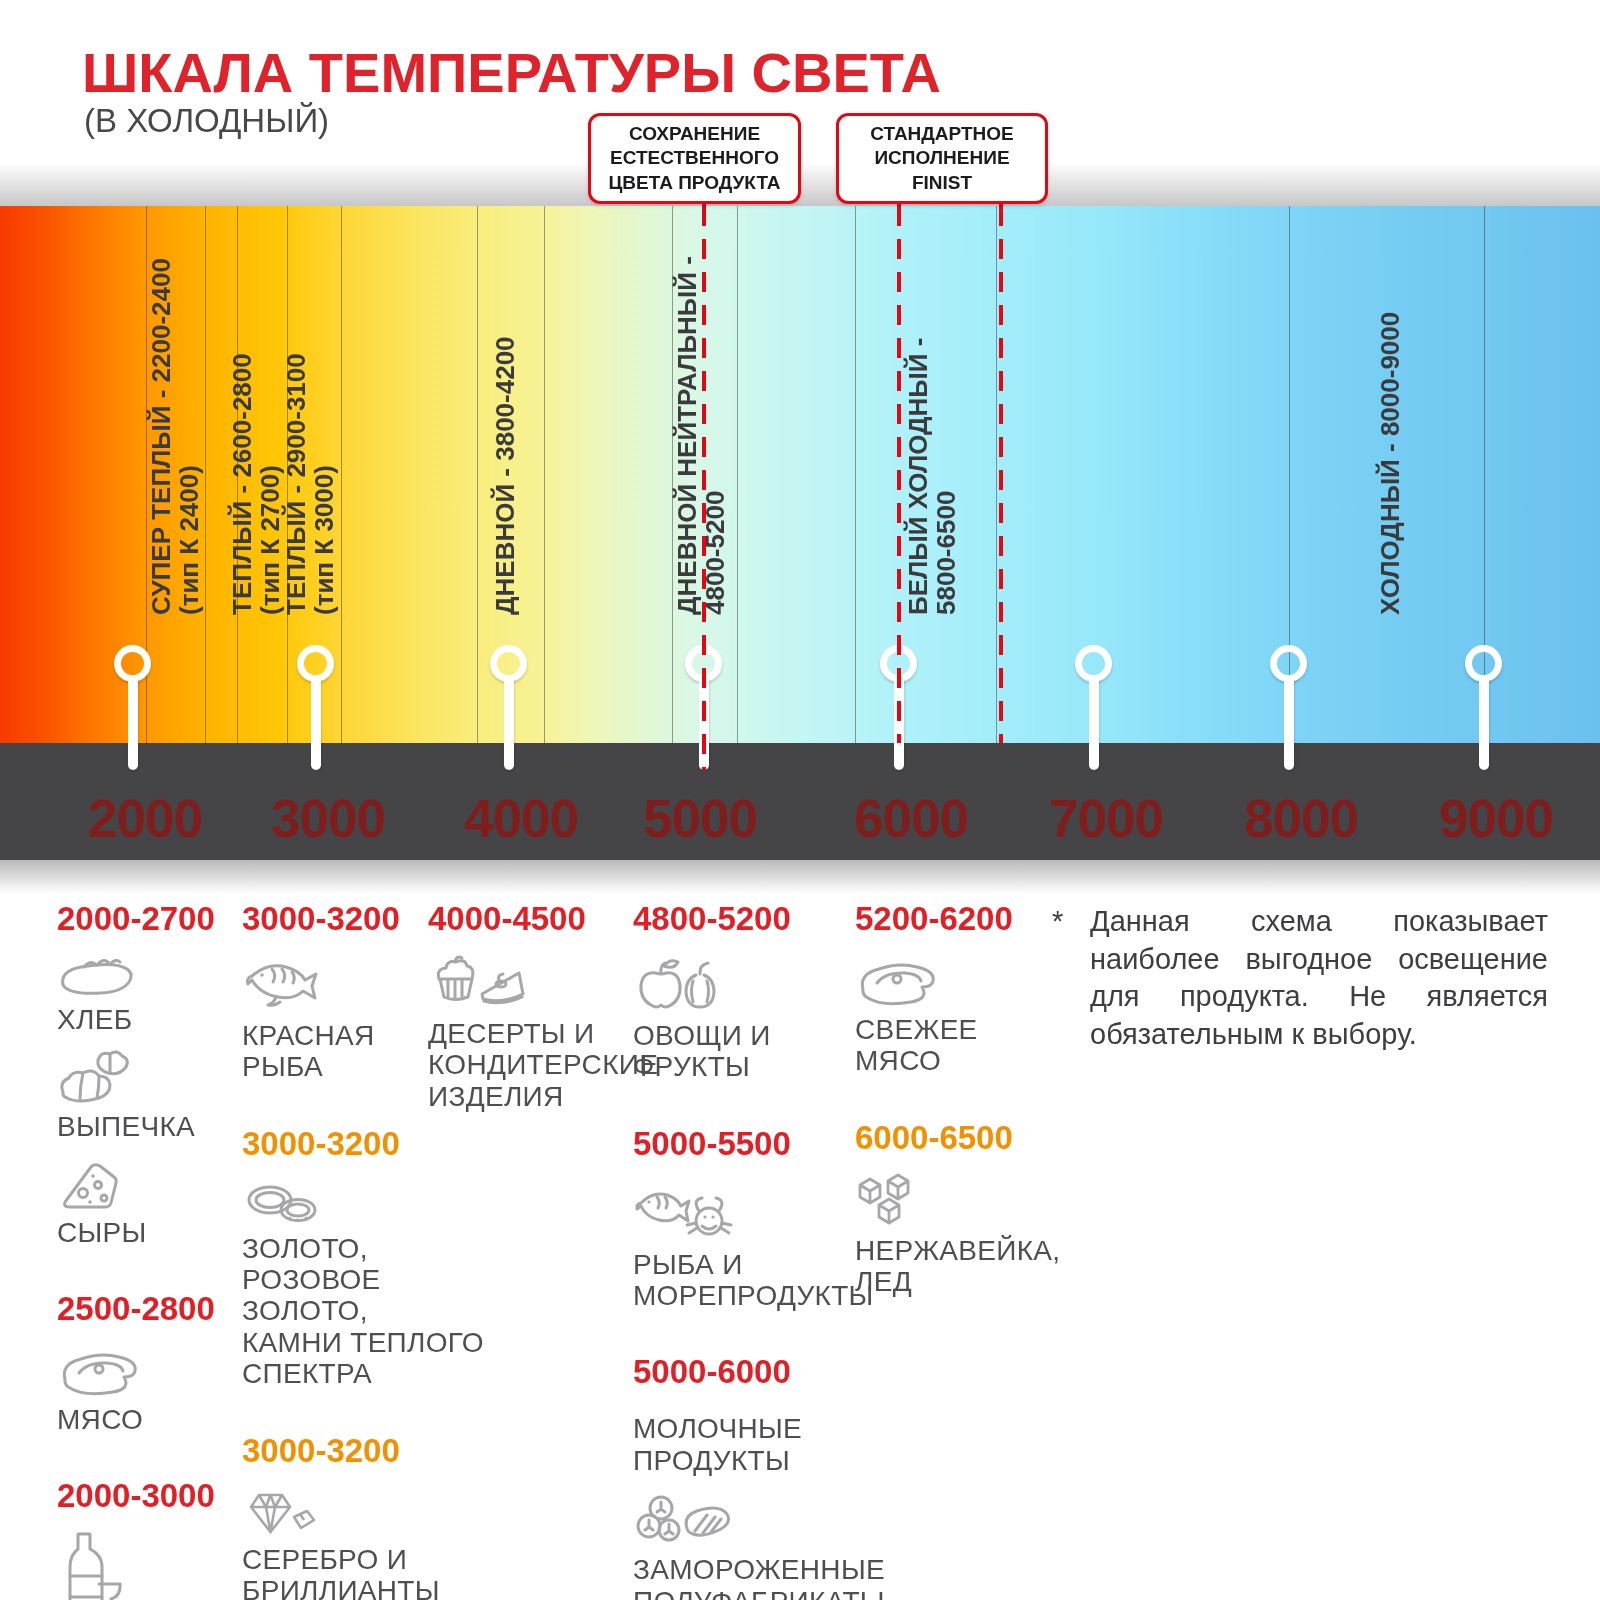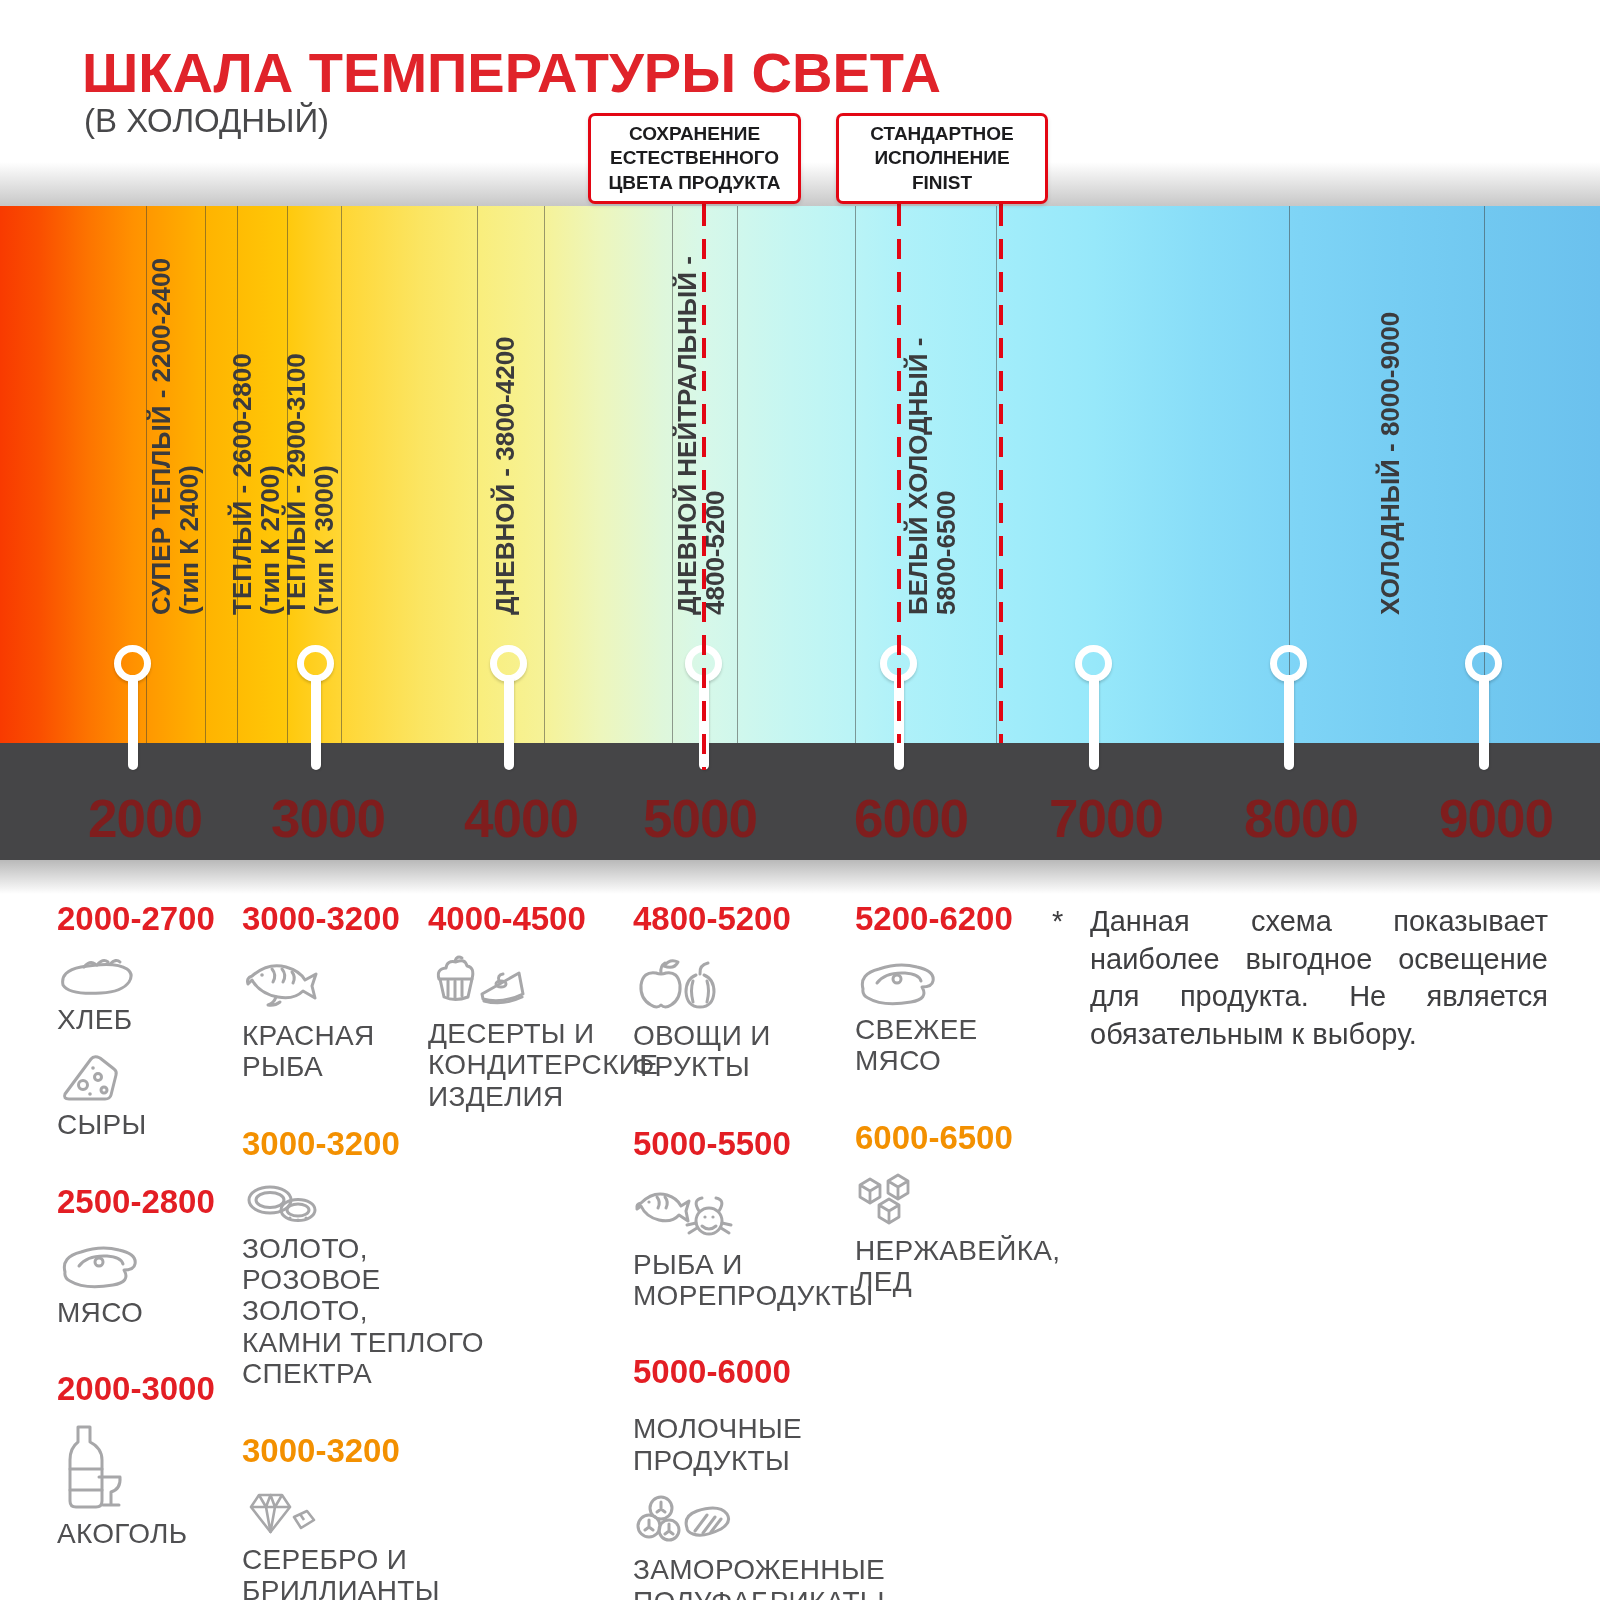--- a/index.html
+++ b/index.html
@@ -4,21 +4,21 @@
 <style>
   html,body{margin:0;padding:0;background:#fff;}
   .stage{position:relative;width:1600px;height:1600px;background:#fff;overflow:hidden;
          font-family:"Liberation Sans",sans-serif;}
 
   
   .title{position:absolute;left:82px;top:40px;font-size:56px;font-weight:bold;color:#E0232A;letter-spacing:0;}
   .subtitle{position:absolute;left:84px;top:102px;font-size:33px;color:#48484A;}
 
   
-  .callout{position:absolute;top:113px;height:85px;background:#fff;border:3px solid #E30613;border-radius:7px;
+  .callout{position:absolute;top:113px;height:85px;background:#fff;border:3px solid #E30613;border-radius:12px;
            display:flex;align-items:center;justify-content:center;text-align:center;
            font-size:19px;font-weight:bold;color:#1C1C1E;line-height:1.28;white-space:pre-line;z-index:6;
            box-shadow:0 2px 4px rgba(0,0,0,.12);}
   .callout.c1{left:588px;width:207px;}
   .callout.c2{left:836px;width:206px;}
   .stub{position:absolute;top:196px;width:4px;height:13px;background:#E30613;z-index:5;}
 
   
   .shadow-top{position:absolute;left:0;top:162px;width:1600px;height:44px;
               background:linear-gradient(#ffffff,#c7c7c7);}
@@ -173,20 +173,34 @@
               <path d="M27 13 q6 -7 11 -3"></path>
               <path d="M40 11 q6 -7 11 -3"></path>
               <path d="M53 10 q6 -6 10 -2"></path>
             </g>
           </svg>
       </span>
       <div class="lg-label">ХЛЕБ</div>
     </div>
     <div class="lg-entry">
       <span>
+        <svg width="76" height="58" viewBox="0 0 76 58">
+            <g stroke="#A7A7A9" stroke-width="3" fill="none" stroke-linecap="round" stroke-linejoin="round">
+              <path d="M41 13 Q44 4 53 7 Q60 2 65 9 Q73 12 69 20 Q62 29 51 26 Q42 23 41 17 Z"></path>
+              <path d="M53 7 q0 9 0 18"></path>
+              <path d="M6 45 Q2 35 12 31 Q16 23 26 26 Q36 21 42 29 Q52 29 53 38 Q53 47 42 51 Q22 57 10 51 Q5 49 6 45 Z"></path>
+              <path d="M26 26 q-3 13 -3 26"></path>
+              <path d="M42 29 q0 12 -2 22"></path>
+            </g>
+          </svg>
+      </span>
+      <div class="lg-label">ВЫПЕЧКА</div>
+    </div>
+    <div class="lg-entry">
+      <span>
         <svg width="62" height="56" viewBox="0 0 62 56">
             <g stroke="#A7A7A9" stroke-width="3" fill="none" stroke-linecap="round" stroke-linejoin="round">
               <path d="M8 47 L34 12 Q37 8 43 11 L57 22 Q60 24 59 28 L54 48 Q53 52 48 52 L12 52 Q6 52 8 47 Z"></path>
               <circle cx="26" cy="38" r="4.5"></circle>
               <circle cx="41" cy="30" r="3.5"></circle>
               <circle cx="47" cy="43" r="3"></circle>
               <circle cx="33" cy="47" r="1.8" fill="#A7A7A9" stroke="none"></circle>
               <circle cx="36" cy="21" r="1.8" fill="#A7A7A9" stroke="none"></circle>
             </g>
           </svg>

